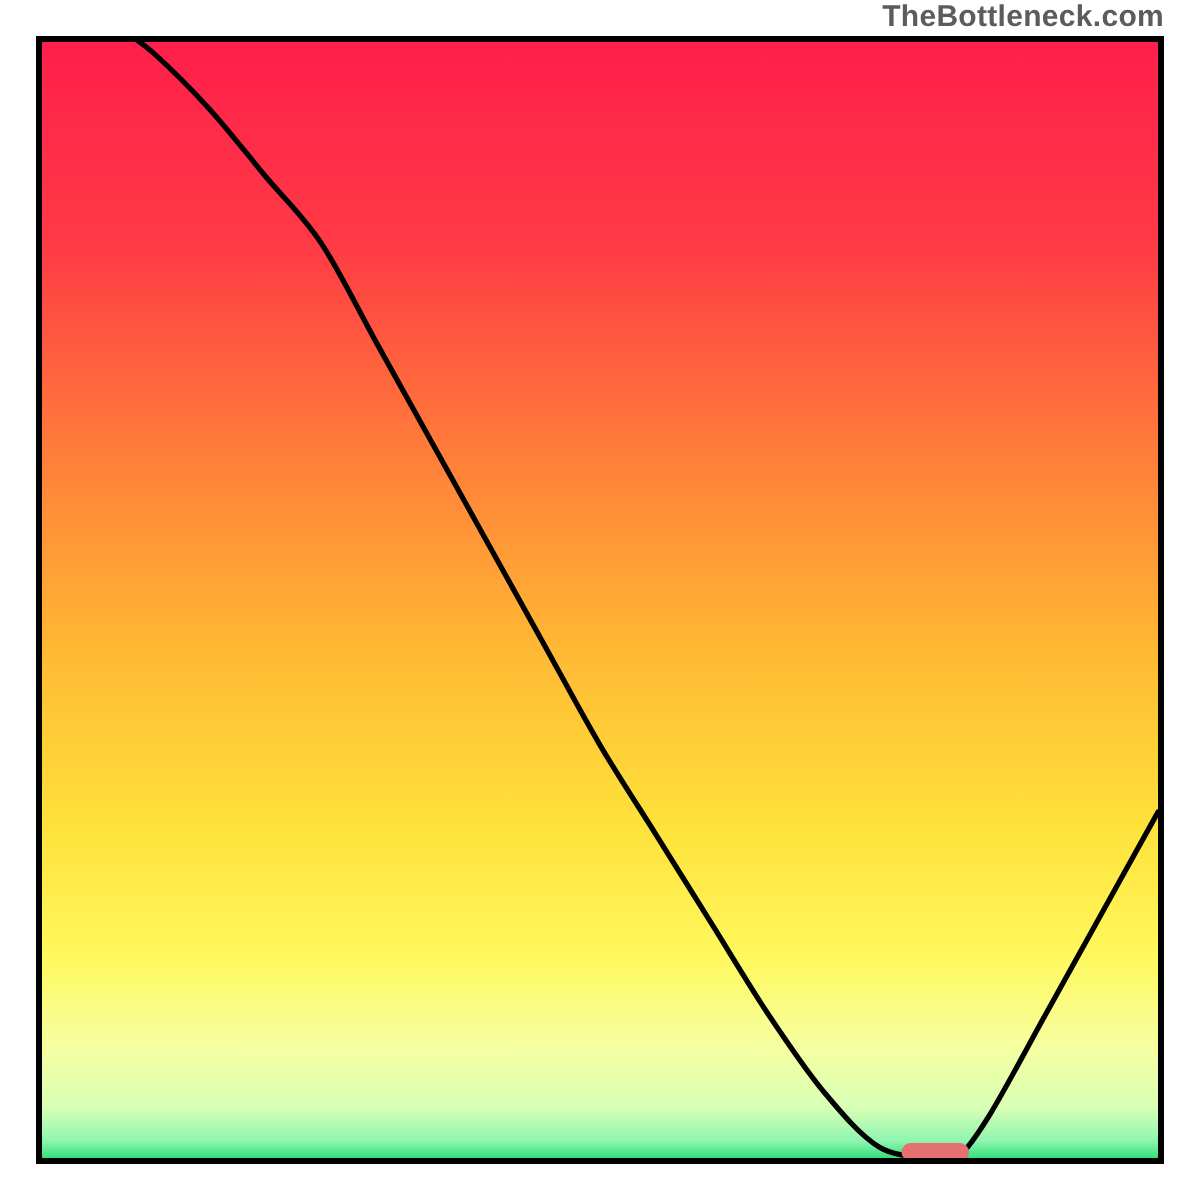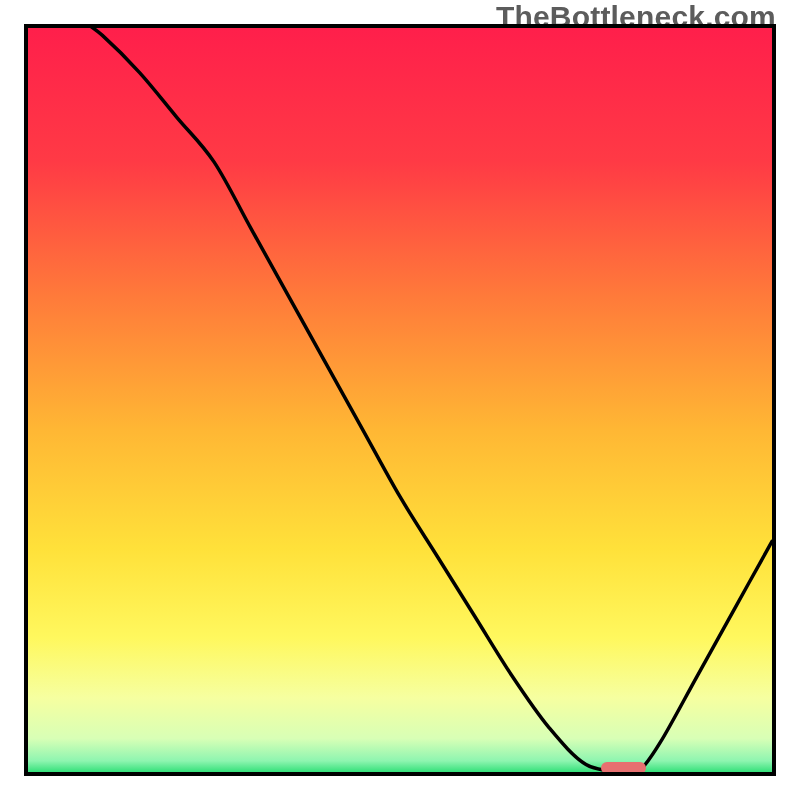--- a/index.html
+++ b/index.html
@@ -23,21 +23,21 @@
     height: 752px;
     border: 4px solid #000;
     box-sizing: border-box;
     overflow: hidden;
   }
   .watermark {
     position: absolute;
     top: 0px;
     right: 24px;
     font-family: Arial, Helvetica, sans-serif;
-    font-size: 30px;
+    font-size: 20px;
     font-weight: 600;
     color: #5c5c5c;
     letter-spacing: 0.2px;
   }
   svg.bg, svg.lines {
     position: absolute;
     left: 0;
     top: 0;
   }
   .marker {

